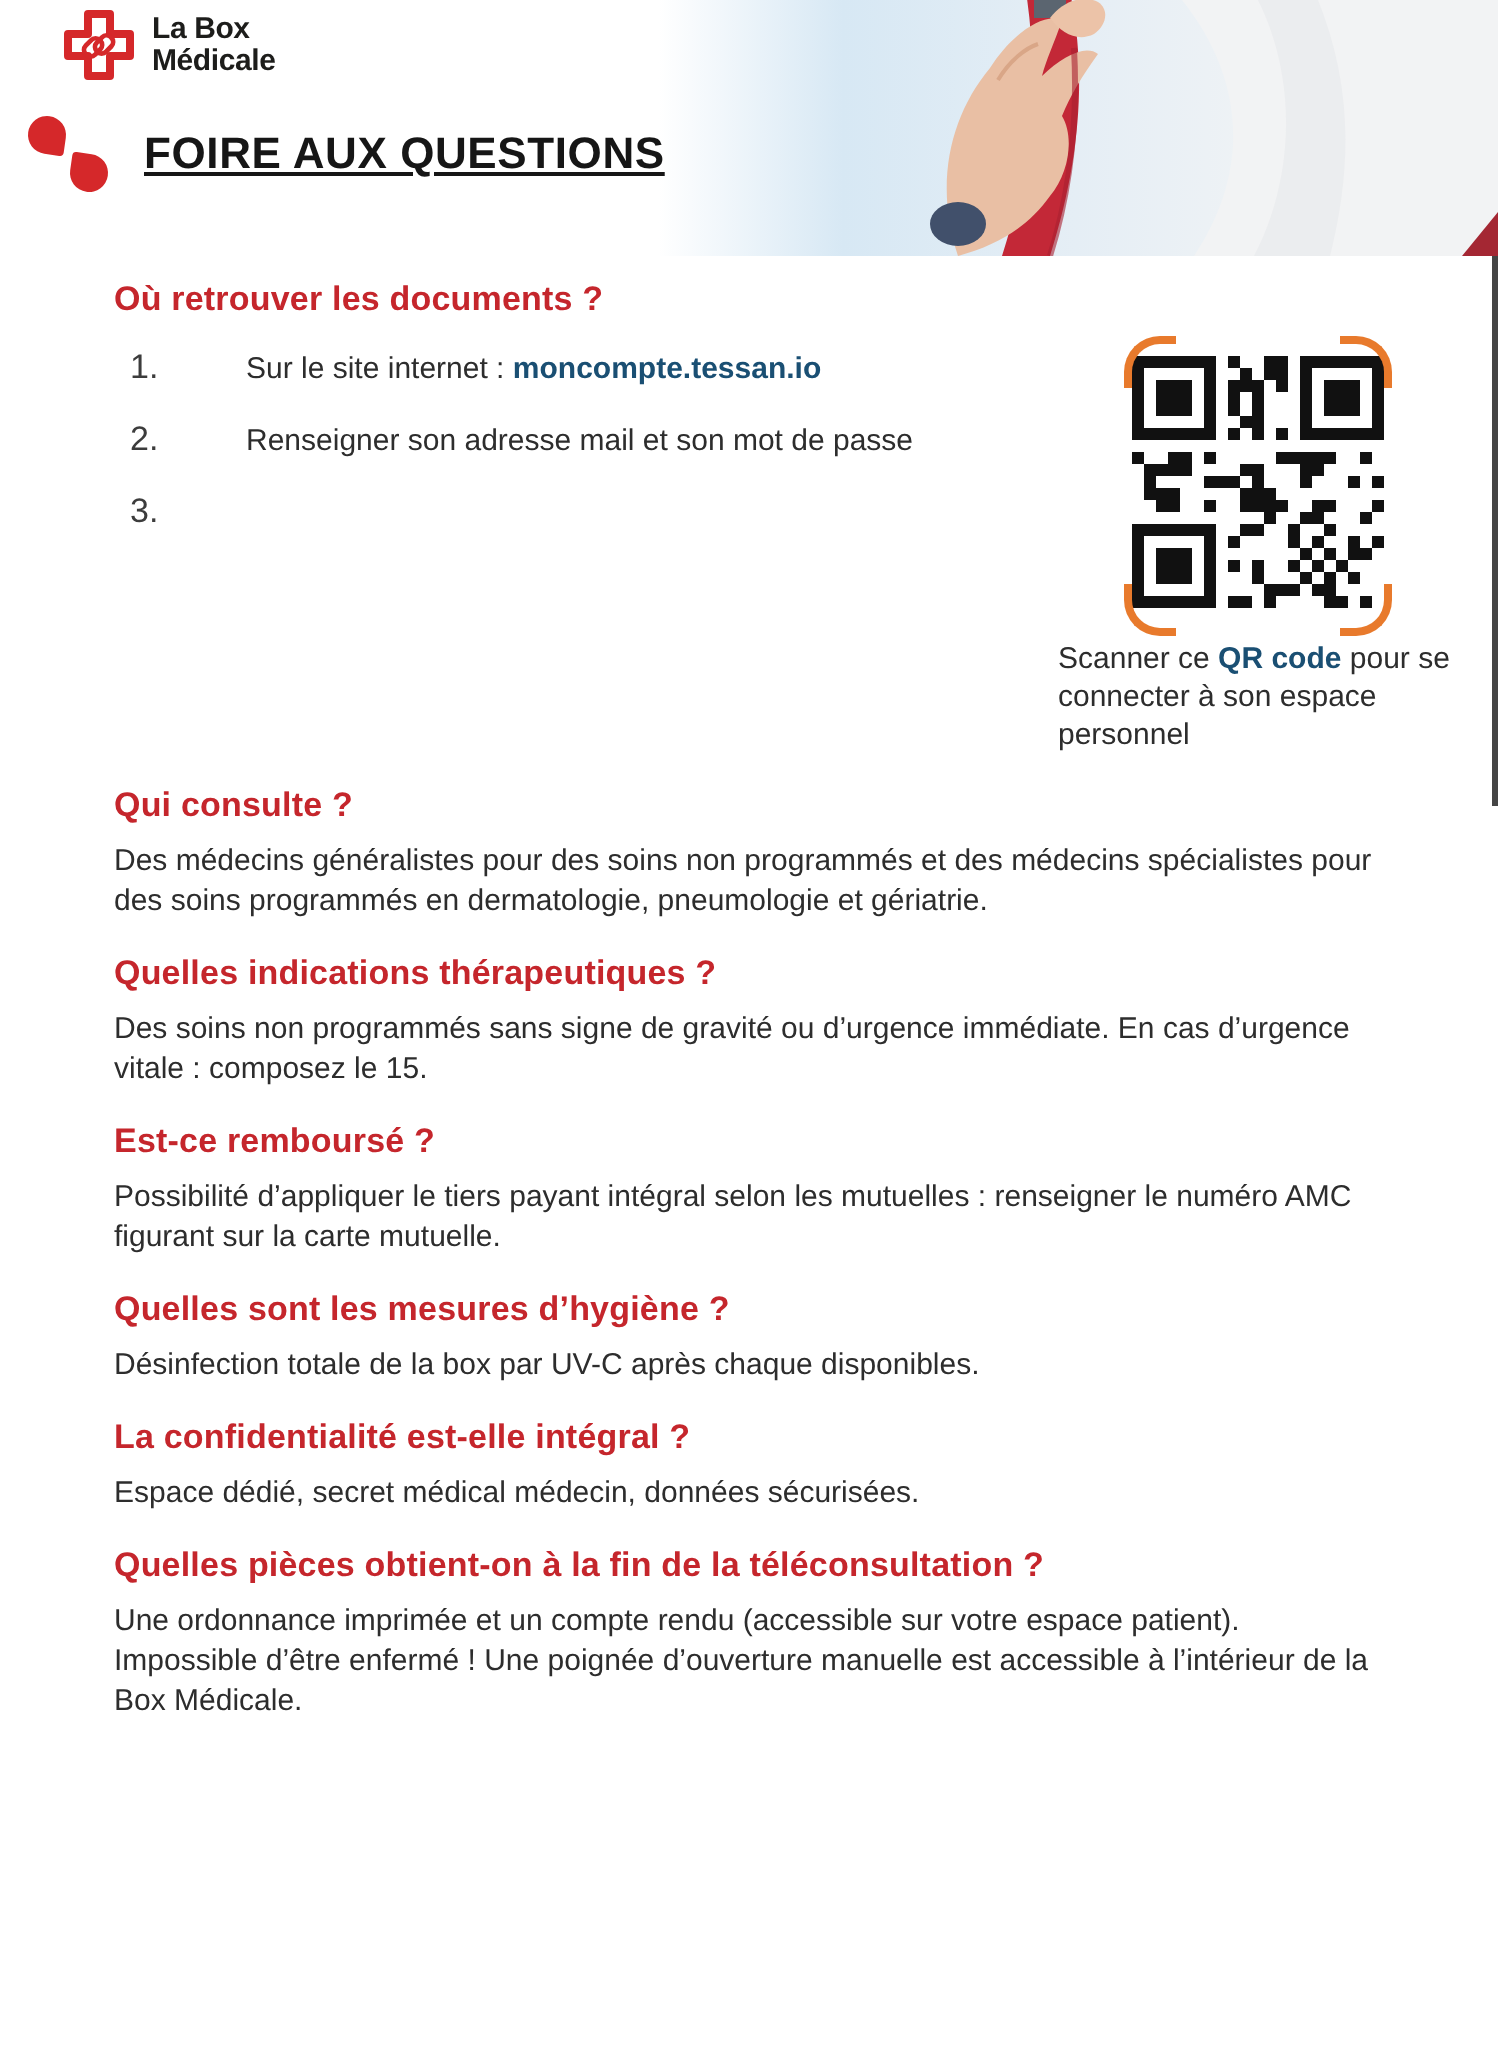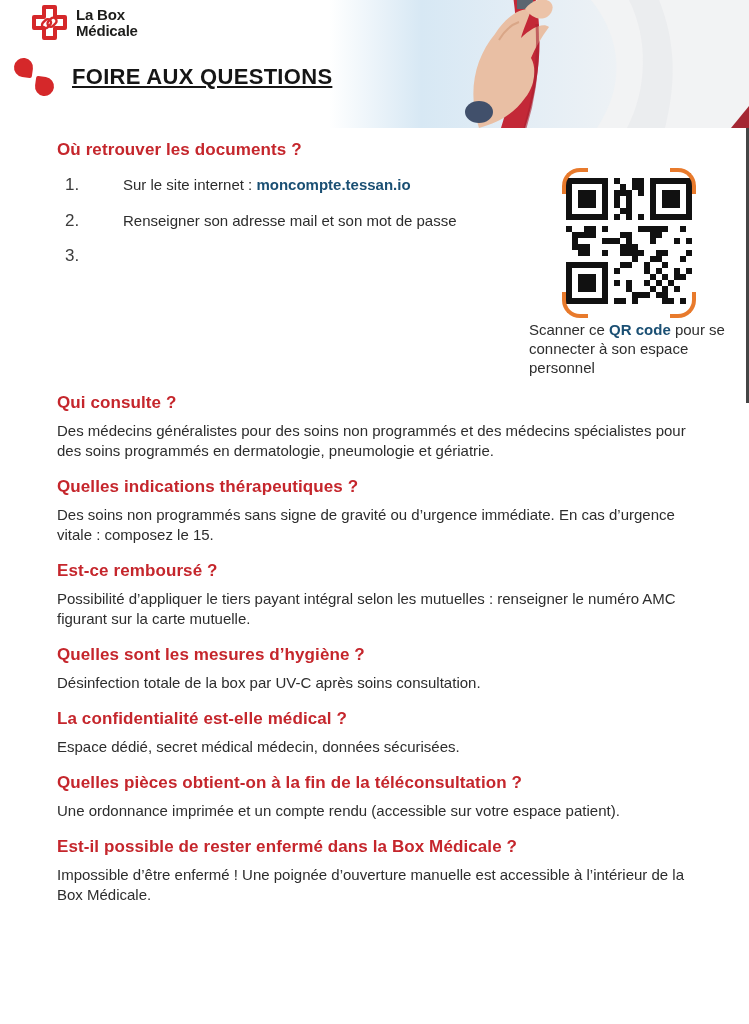--- a/index.html
+++ b/index.html
@@ -330,25 +330,24 @@
     <h2 class="section-heading">Qui consulte ?</h2>
     <p class="body">Des médecins généralistes pour des soins non programmés et des médecins spécialistes pour des soins programmés en dermatologie, pneumologie et gériatrie.</p>
 
     <h2 class="section-heading">Quelles indications thérapeutiques ?</h2>
     <p class="body">Des soins non programmés sans signe de gravité ou d’urgence immédiate. En cas d’urgence vitale : composez le 15.</p>
 
     <h2 class="section-heading">Est-ce remboursé ?</h2>
     <p class="body">Possibilité d’appliquer le tiers payant intégral selon les mutuelles : renseigner le numéro AMC figurant sur la carte mutuelle.</p>
 
     <h2 class="section-heading">Quelles sont les mesures d’hygiène ?</h2>
-    <p class="body">Désinfection totale de la box par UV-C après soins consultation.</p>
-
-    <h2 class="section-heading">La confidentialité est-elle médical ?</h2>
+    <p class="body">Désinfection totale de la box par UV-C après chaque disponibles.</p>
+
+    <h2 class="section-heading">La confidentialité est-elle intégral ?</h2>
     <p class="body">Espace dédié, secret médical médecin, données sécurisées.</p>
 
     <h2 class="section-heading">Quelles pièces obtient-on à la fin de la téléconsultation ?</h2>
     <p class="body">Une ordonnance imprimée et un compte rendu (accessible sur votre espace patient).</p>
 
-    <h2 class="section-heading">Est-il possible de rester enfermé dans la Box Médicale ?</h2>
     <p class="body">Impossible d’être enfermé ! Une poignée d’ouverture manuelle est accessible à l’intérieur de la Box Médicale.</p>
 
   </div>
 </div>
 
 </body></html>

